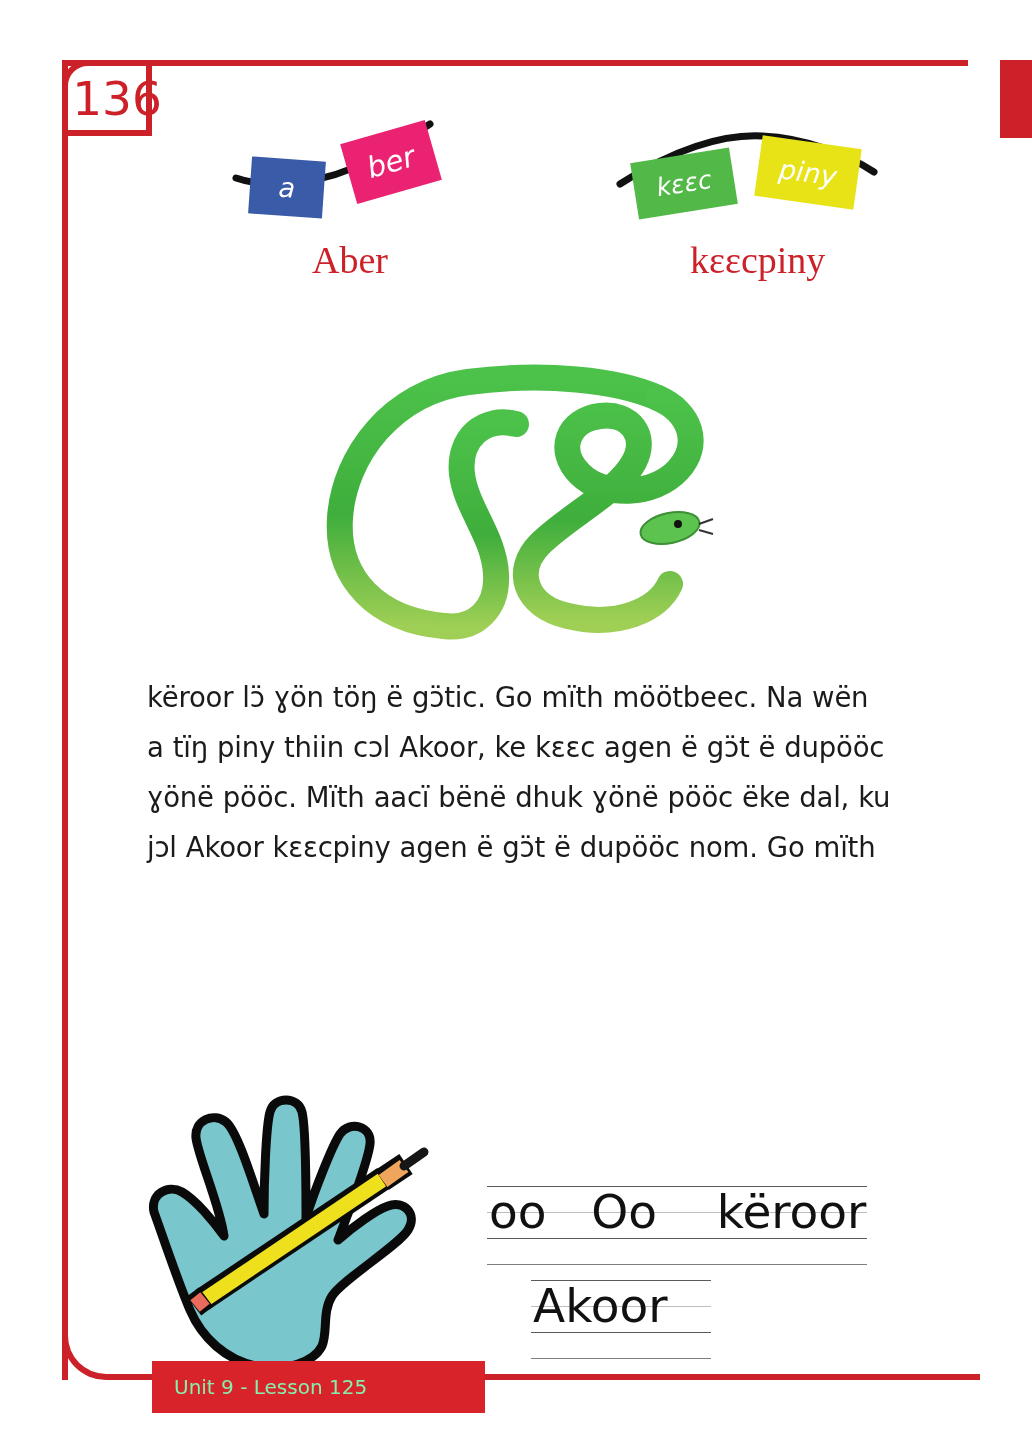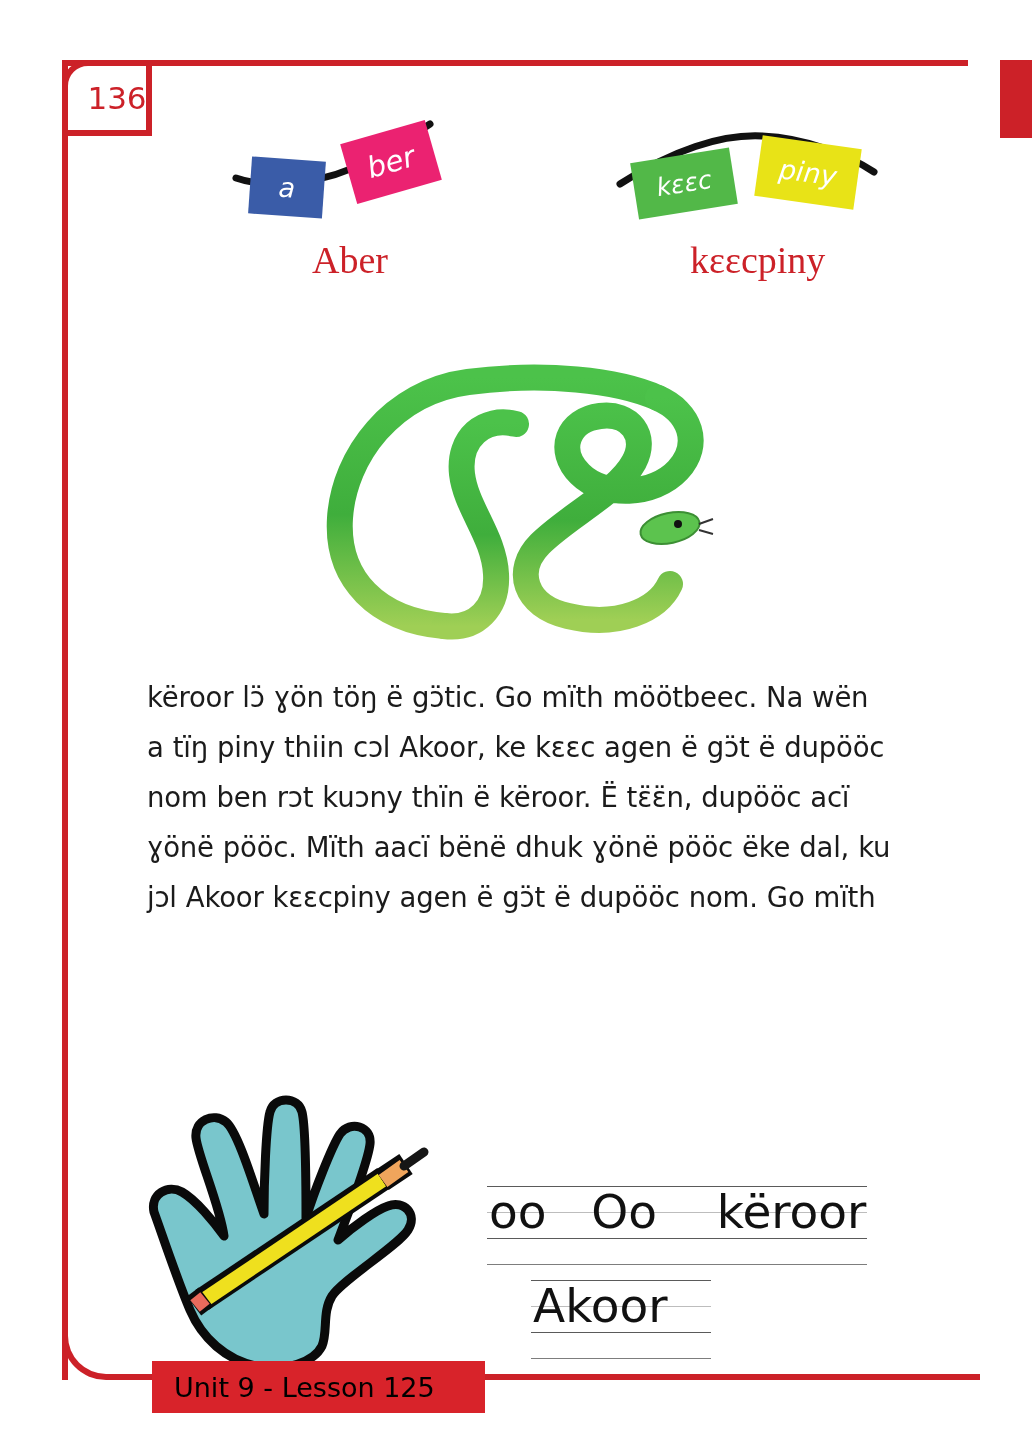--- a/index.html
+++ b/index.html
@@ -73,21 +73,21 @@
     border: 6px solid #cc2128;
     border-top-left-radius: 26px;
     box-sizing: border-box;
     background: #ffffff;
     display: flex;
     align-items: center;
     justify-content: center;
   }
   .page-number-text {
     color: #cc2128;
-    font-size: 31px;
+    font-size: 47px;
     font-family: "DejaVu Sans", sans-serif;
     line-height: 1;
     letter-spacing: 0px;
     margin-left: 20px;
   }
 
   
   .flag-group {
     position: absolute;
   }
@@ -213,23 +213,23 @@
     position: absolute;
     left: 152px;
     top: 1361px;
     width: 333px;
     height: 52px;
     background: #d8232a;
     display: flex;
     align-items: center;
   }
   .footer-text {
-    color: #000000;
-    font-family: "DejaVu Sans", sans-serif;
-    font-size: 27px;
+    color: #86efac;
+    font-family: "DejaVu Sans", sans-serif;
+    font-size: 20px;
     padding-left: 22px;
     white-space: nowrap;
   }
 </style>
 </head>
 <body>
 
 <div id="page">
 
   <div class="frame-top"></div>
@@ -299,21 +299,20 @@
         <ellipse cx="352" cy="170" rx="30" ry="15" fill="#5cc34e" stroke="#3c8f34" stroke-width="2" transform="rotate(-12 352 170)"></ellipse>
         <circle cx="360" cy="166" r="4" fill="#111111"></circle>
         <path d="M381 166 l 14 -5 M381 172 l 14 4" stroke="#333333" stroke-width="2" fill="none"></path>
       </g>
     </svg>
   </div>
 
   <div class="story">
     <span class="ln">këroor lɔ̈ ɣön töŋ ë gɔ̈tic. Go mïth möötbeec. Na wën</span>
     <span class="ln">a tïŋ piny thiin cɔl Akoor, ke kɛɛc agen ë gɔ̈t ë dupööc</span>
-    <span class="ln">nom ben rɔt kuɔny thïn ë këroor. Ë tɛ̈ɛ̈n, dupööc acï</span>
     <span class="ln">ɣönë pööc. Mïth aacï bënë dhuk ɣönë pööc ëke dal, ku</span>
     <span class="ln">jɔl Akoor kɛɛcpiny agen ë gɔ̈t ë dupööc nom. Go mïth</span>
   </div>
 
   <div class="hand-wrap">
     <svg width="330" height="285" viewBox="0 0 330 285">
       <path d="M18 118
                C 14 100, 32 90, 46 98
                C 60 106, 78 128, 88 142
                C 84 112, 62 62, 60 44

